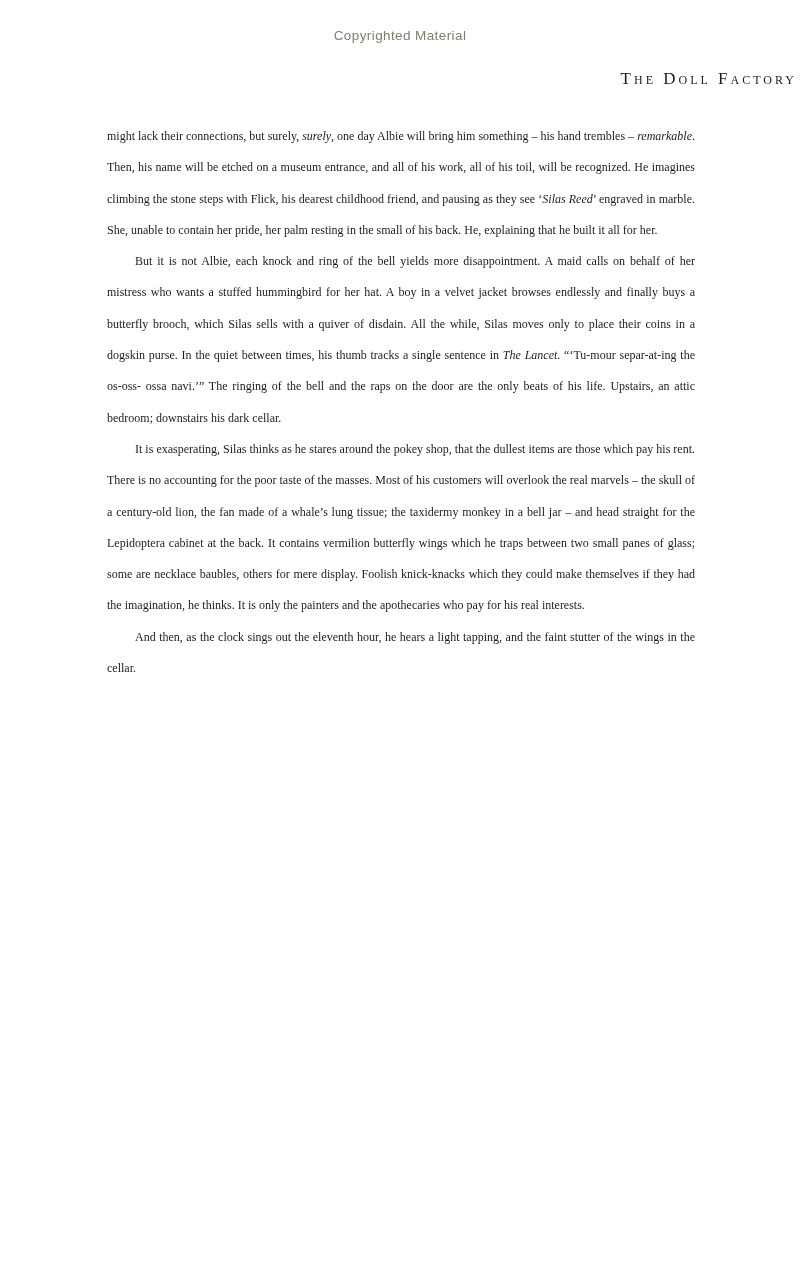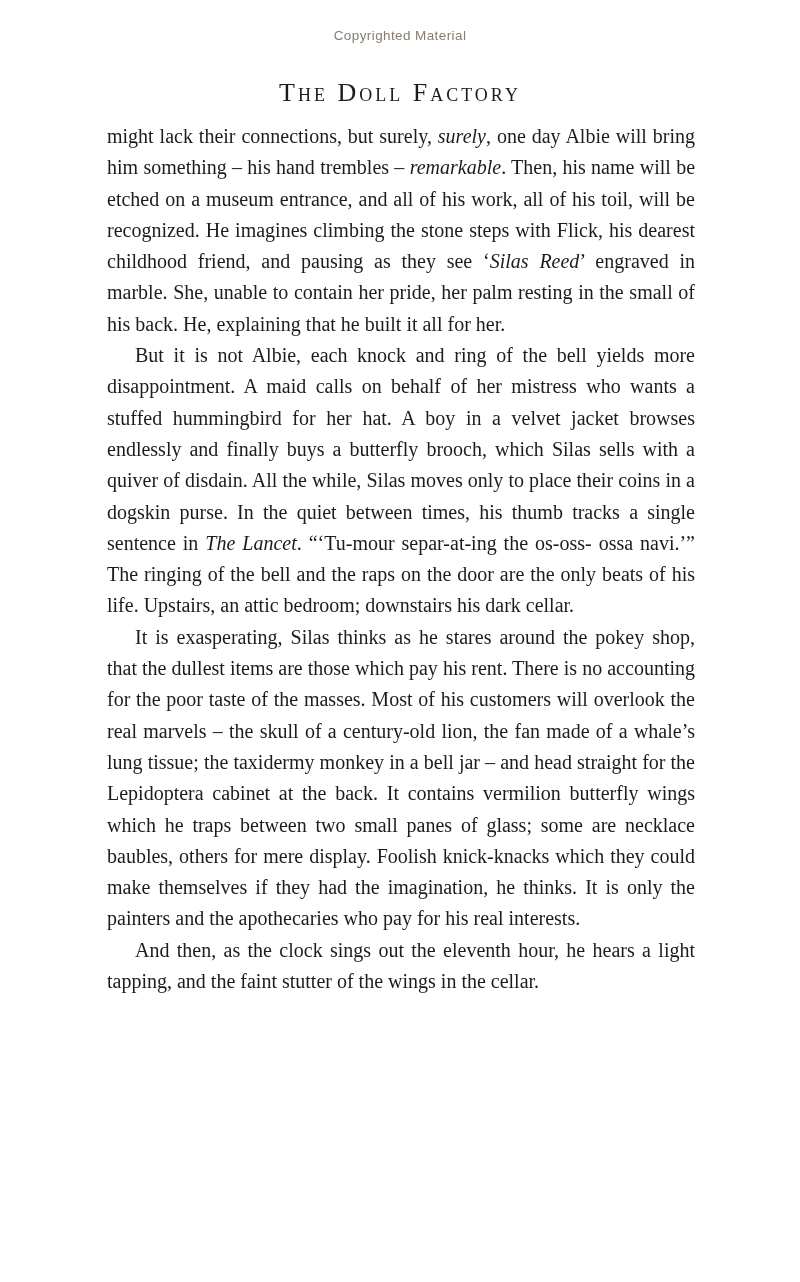--- a/index.html
+++ b/index.html
@@ -26,34 +26,34 @@
     letter-spacing: 0.4px;
     color: #867c70;
   }
   .copyright.top { top: 28px; }
   .copyright.bottom { top: 1240px; }
   .book-title {
     position: absolute;
     top: 66px;
     left: 0;
     right: 0;
-    margin: 12px;
-    text-align: center;
+    margin: 3px;
+    text-align: right;
     font-weight: 400;
-    font-size: 26px;
+    font-size: 17px;
     font-variant: small-caps;
     letter-spacing: 3px;
     color: #1e1c1a;
   }
   .body-text {
     position: absolute;
     top: 121px;
     left: 107px;
     width: 588px;
-    font-size: 20px;
+    font-size: 12px;
     line-height: 31.3px;
     text-align: justify;
   }
   .body-text p {
     margin: 0;
     padding: 0;
   }
   .body-text p.indent {
     text-indent: 28px;
   }

